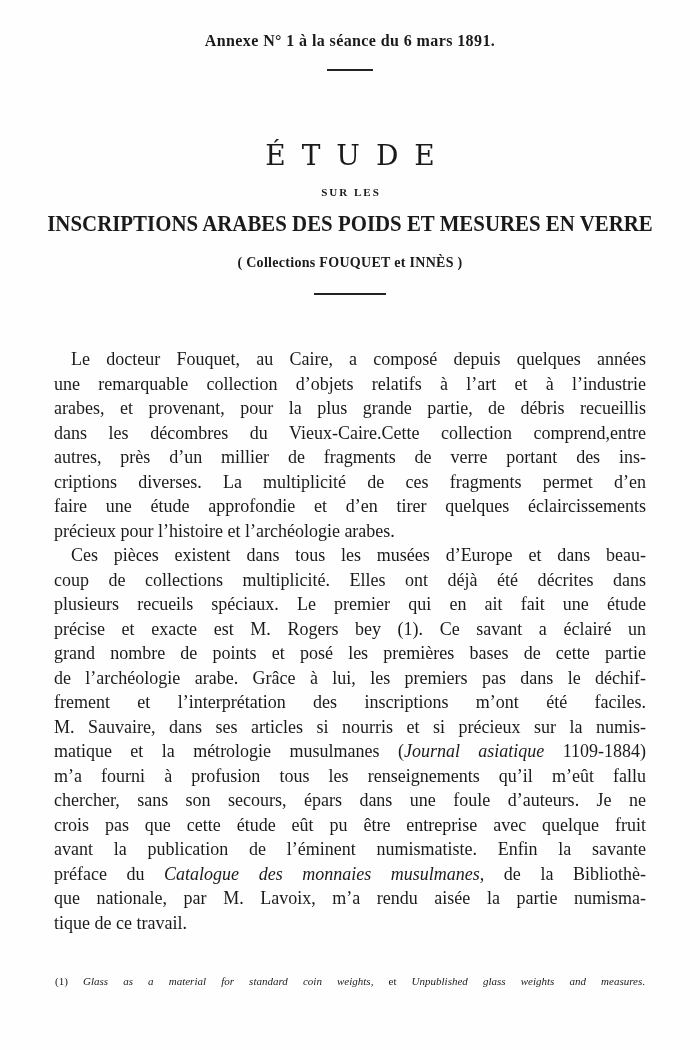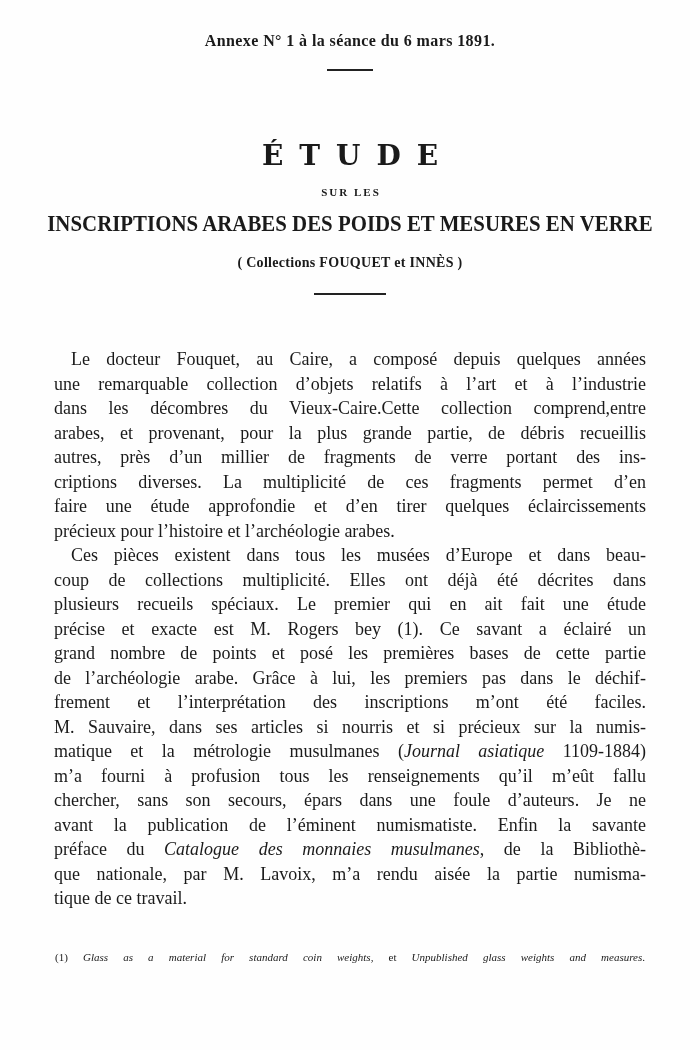--- a/index.html
+++ b/index.html
@@ -32,21 +32,21 @@
     margin-left: auto;
     margin-right: auto;
     box-shadow: 0 3px 0 -1.2px #555;
   }
   .rule-1 { width: 46px; margin-top: 19px; }
   .rule-2 { width: 72px; margin-top: 21px; box-shadow: none; }
 
   .etude {
     margin-top: 68px;
     font-family: "DejaVu Serif", serif;
-    font-weight: 700;
+    font-weight: 400;
     font-size: 28px;
     line-height: 34px;
     letter-spacing: 16px;
     text-indent: 16px;
   }
 
   .surles {
     margin-top: 13px;
     font-size: 11px;
     line-height: 13px;
@@ -112,39 +112,40 @@
   <div class="main-title center">INSCRIPTIONS ARABES DES POIDS ET MESURES EN VERRE</div>
 
   <div class="collections center">( Collections FOUQUET et INNÈS )</div>
 
   <div class="rule rule-2"></div>
 
   <div class="body-text">
       <div>
         <div class="line indent"><span>Le docteur Fouquet, au Caire, a composé depuis quelques années</span></div>
         <div class="line"><span>une remarquable collection d’objets relatifs à l’art et à l’industrie</span></div>
+        <div class="line"><span>arabes, et provenant, pour la plus grande partie, de débris recueillis</span></div>
         <div class="line"><span>dans les décombres du Vieux-Caire.Cette collection comprend,entre</span></div>
-        <div class="line"><span>arabes, et provenant, pour la plus grande partie, de débris recueillis</span></div>
         <div class="line"><span>autres, près d’un millier de fragments de verre portant des ins-</span></div>
         <div class="line"><span>criptions diverses. La multiplicité de ces fragments permet d’en</span></div>
         <div class="line"><span>faire une étude approfondie et d’en tirer quelques éclaircissements</span></div>
         <div class="line para-end"><span>précieux pour l’histoire et l’archéologie arabes.</span></div>
       </div>
       <div>
         <div class="line indent"><span>Ces pièces existent dans tous les musées d’Europe et dans beau-</span></div>
         <div class="line"><span>coup de collections multiplicité. Elles ont déjà été décrites dans</span></div>
         <div class="line"><span>plusieurs recueils spéciaux. Le premier qui en ait fait une étude</span></div>
         <div class="line"><span>précise et exacte est M. Rogers bey (1). Ce savant a éclairé un</span></div>
         <div class="line"><span>grand nombre de points et posé les premières bases de cette partie</span></div>
         <div class="line"><span>de l’archéologie arabe. Grâce à lui, les premiers pas dans le déchif-</span></div>
         <div class="line"><span>frement et l’interprétation des inscriptions m’ont été faciles.</span></div>
         <div class="line"><span>M. Sauvaire, dans ses articles si nourris et si précieux sur la numis-</span></div>
         <div class="line"><span>matique et la métrologie musulmanes (</span><span class="it">Journal asiatique</span><span> 1109-1884)</span></div>
         <div class="line"><span>m’a fourni à profusion tous les renseignements qu’il m’eût fallu</span></div>
         <div class="line"><span>chercher, sans son secours, épars dans une foule d’auteurs. Je ne</span></div>
+        <div class="line"><span>crois pas que cette étude eût pu être entreprise avec quelque fruit</span></div>
         <div class="line"><span>avant la publication de l’éminent numismatiste. Enfin la savante</span></div>
         <div class="line"><span>préface du </span><span class="it">Catalogue des monnaies musulmanes</span><span>, de la Bibliothè-</span></div>
         <div class="line"><span>que nationale, par M. Lavoix, m’a rendu aisée la partie numisma-</span></div>
         <div class="line para-end"><span>tique de ce travail.</span></div>
       </div>
     </div>
 
   <div class="footnote"><span>(1) </span><span class="it">Glass as a material for standard coin weights</span><span>, et </span><span class="it">Unpublished glass weights and measures</span><span>.</span></div>
 
 </div>

